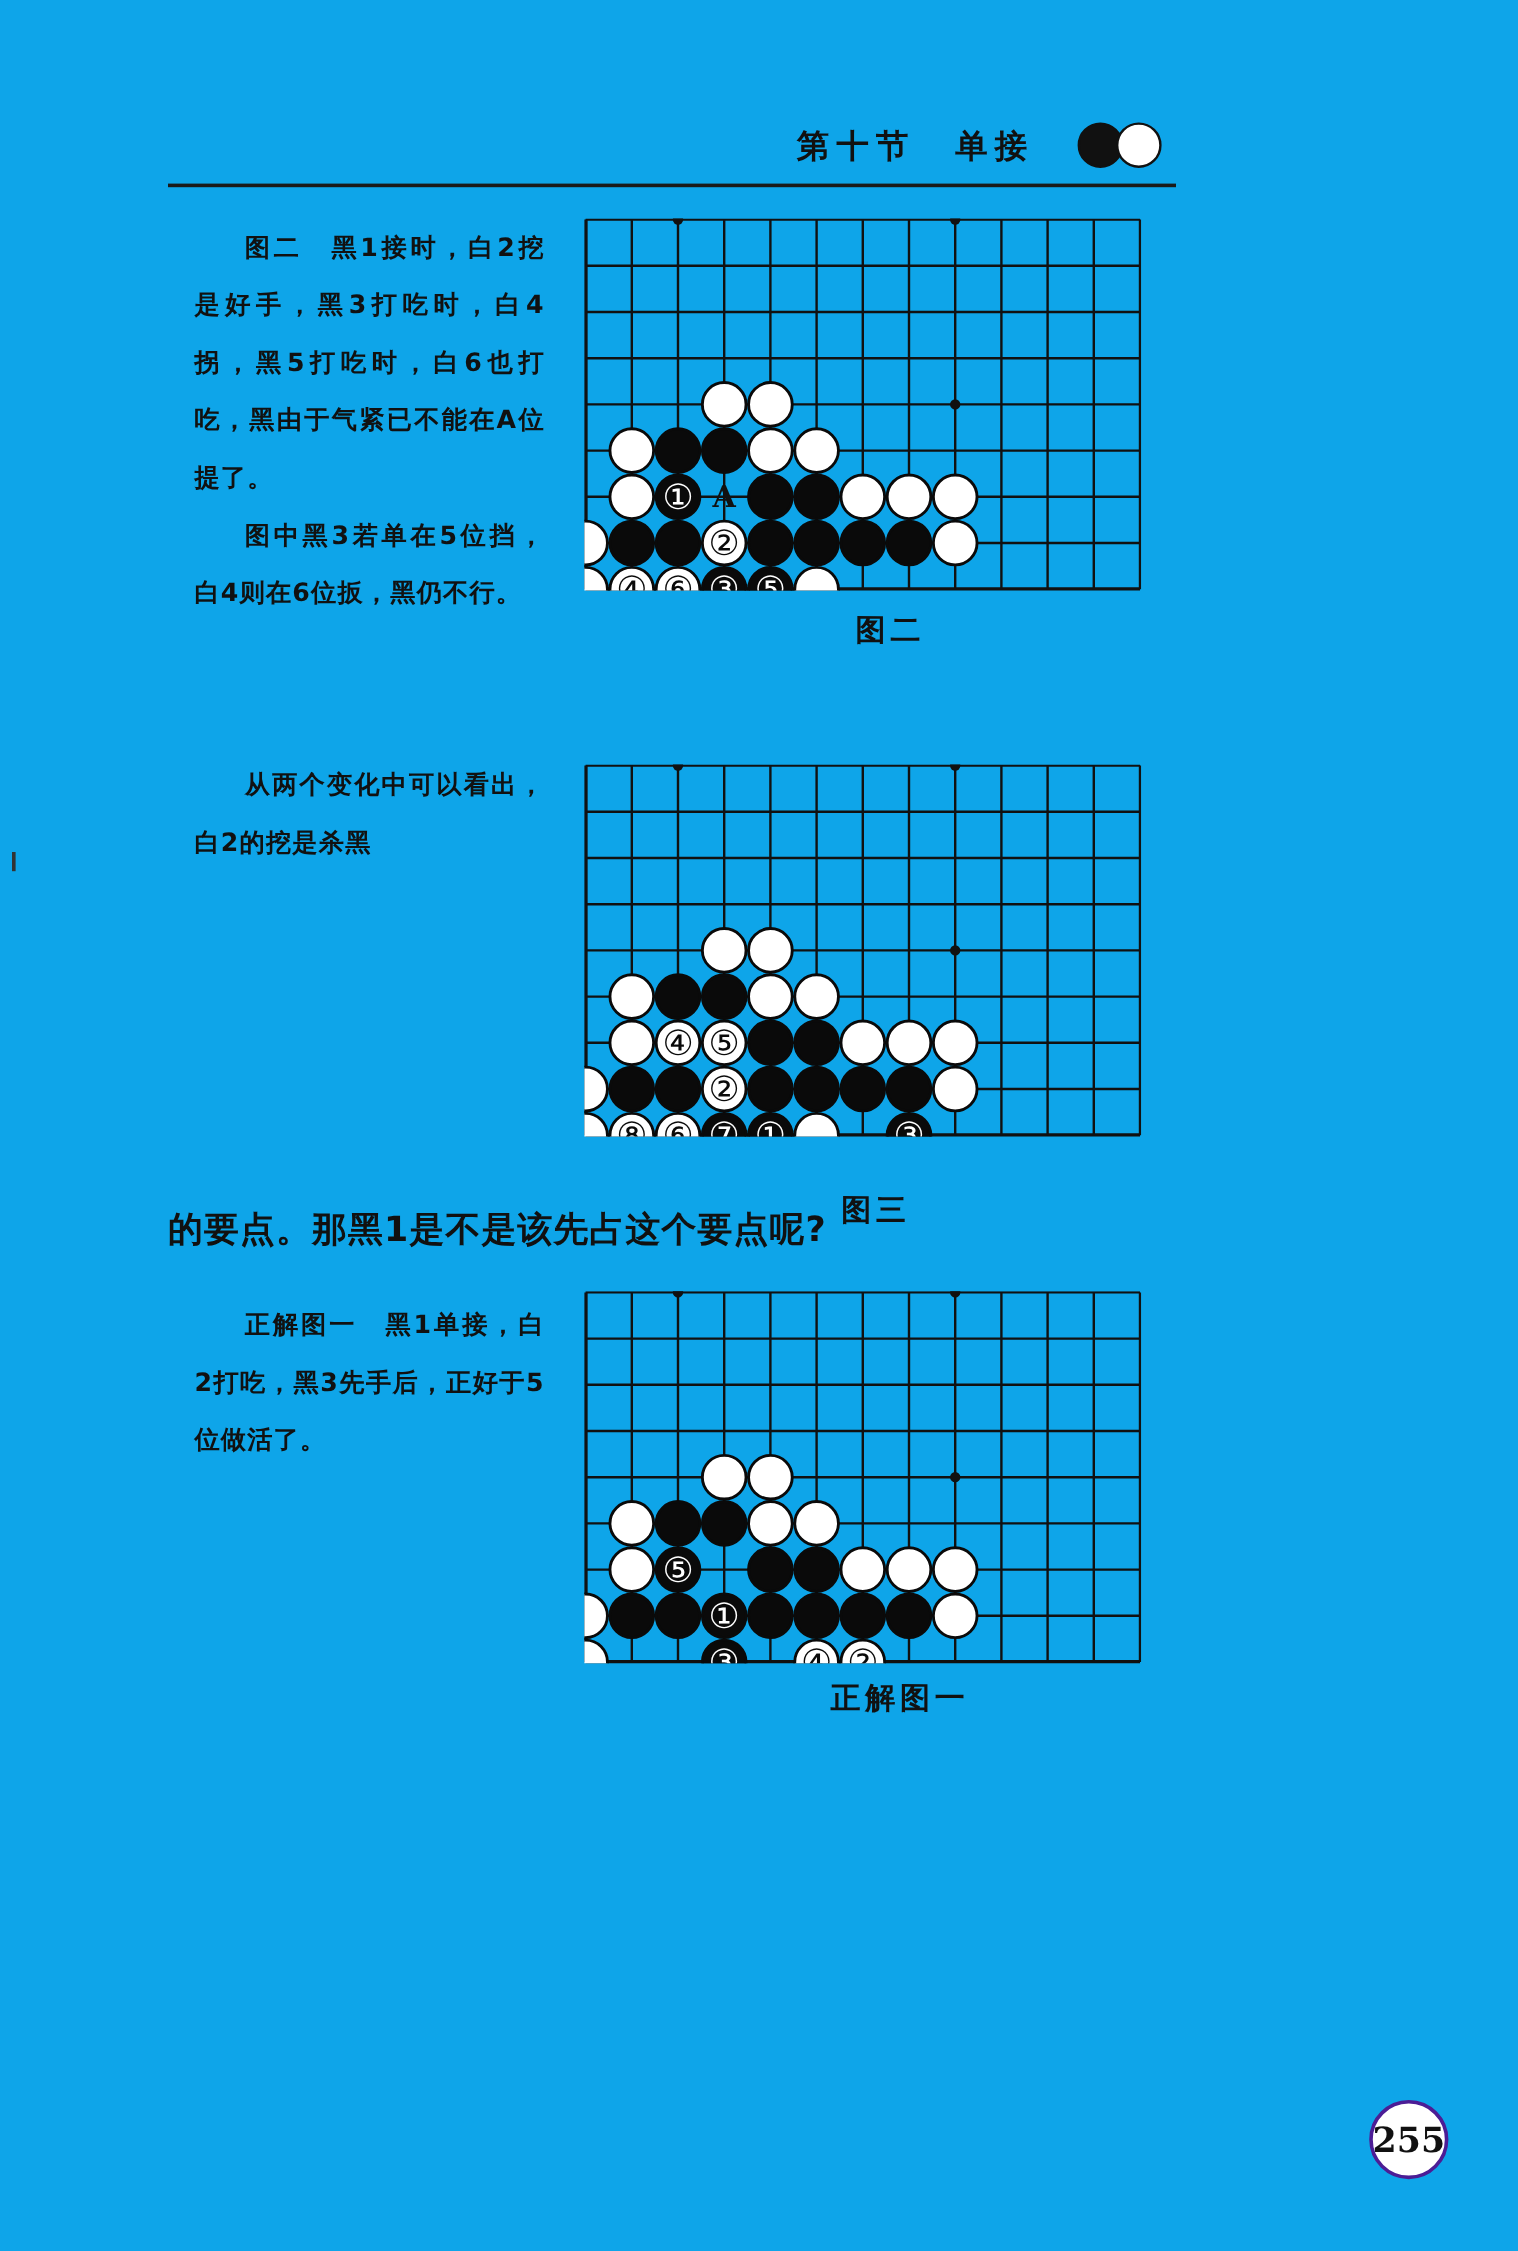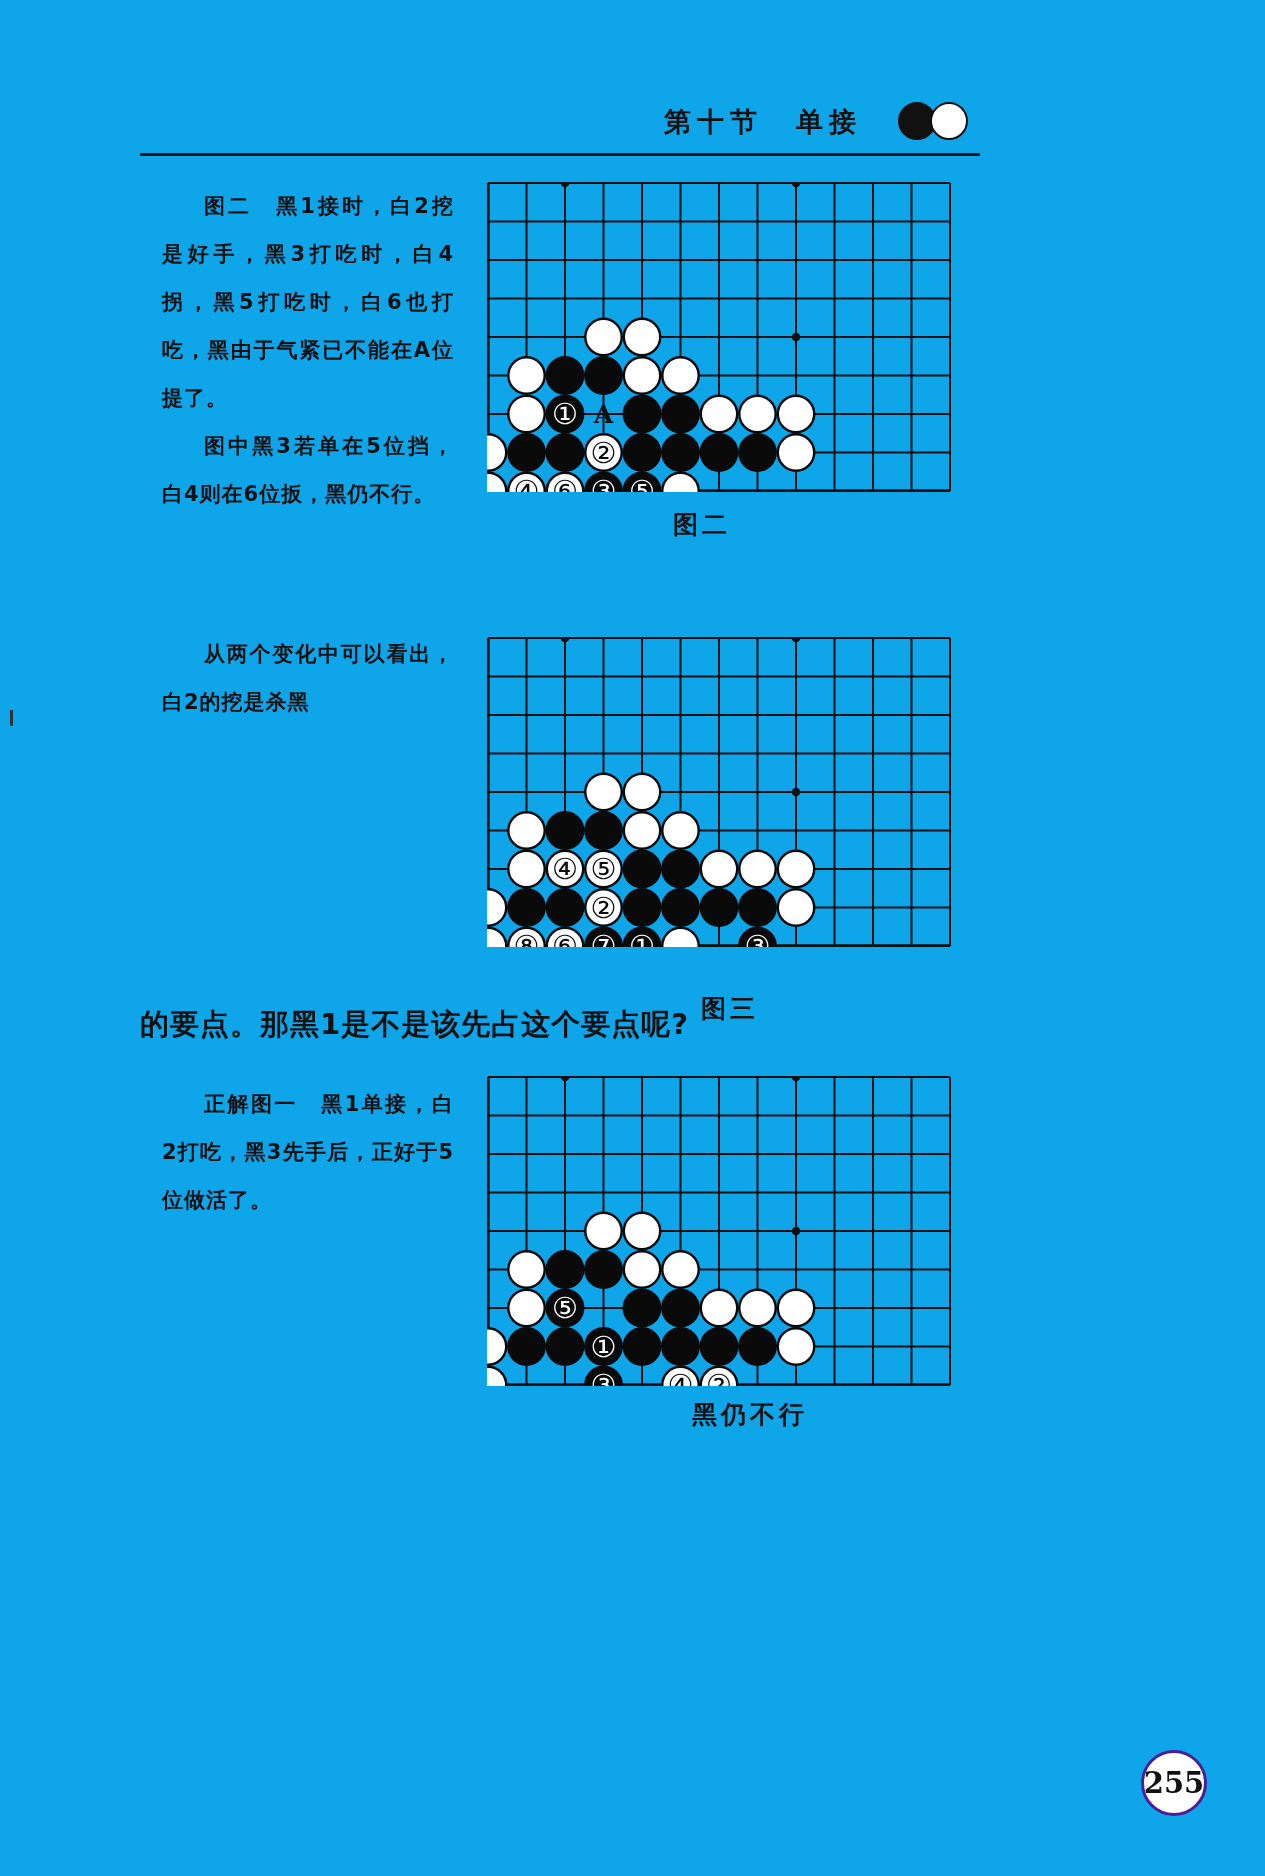--- a/index.html
+++ b/index.html
@@ -157,21 +157,21 @@
         <text x="38.5" y="318.2" text-anchor="middle" font-family="DejaVu Sans, Liberation Sans, sans-serif" font-size="29" fill="#0a0a0a">④</text>
         <circle cx="77" cy="308" r="18.2" fill="#ffffff" stroke="#0a0a0a" stroke-width="2.4"></circle>
         <text x="77" y="318.2" text-anchor="middle" font-family="DejaVu Sans, Liberation Sans, sans-serif" font-size="29" fill="#0a0a0a">⑥</text>
         <circle cx="115.5" cy="308" r="18.2" fill="#0a0a0a" stroke="#0a0a0a" stroke-width="2.4"></circle>
         <text x="115.5" y="318.2" text-anchor="middle" font-family="DejaVu Sans, Liberation Sans, sans-serif" font-size="29" fill="#ffffff">③</text>
         <circle cx="154" cy="308" r="18.2" fill="#0a0a0a" stroke="#0a0a0a" stroke-width="2.4"></circle>
         <text x="154" y="318.2" text-anchor="middle" font-family="DejaVu Sans, Liberation Sans, sans-serif" font-size="29" fill="#ffffff">⑤</text>
         <circle cx="192.5" cy="308" r="18.2" fill="#ffffff" stroke="#0a0a0a" stroke-width="2.4"></circle>
       </svg>
     </div>
-  <div class="fig-label" style="left:592px; top:508px; width:220px;">图二</div>
+  <div class="fig-label" style="left:632px; top:508px; width:220px;">图二</div>
 
   <div class="textcol" style="left:162px; top:630px; width:292px;">
     <p>从两个变化中可以看出，白2的挖是杀黑</p>
   </div>
   <div class="wide-line" style="left:140px; top:1000px;">的要点。那黑1是不是该先占这个要点呢?</div>
 
   <div class="board" id="board-fig3" style="left:487px; top:637px;">
       <svg width="464" height="310" viewBox="-1 -1 464 310">
         <line x1="0" y1="0" x2="462" y2="0" stroke="#111" stroke-width="2"></line>
         <line x1="0" y1="38.5" x2="462" y2="38.5" stroke="#111" stroke-width="2"></line>
@@ -299,17 +299,17 @@
         <circle cx="308" cy="269.5" r="18.2" fill="#ffffff" stroke="#0a0a0a" stroke-width="2.4"></circle>
         <circle cx="0" cy="308" r="18.2" fill="#ffffff" stroke="#0a0a0a" stroke-width="2.4"></circle>
         <circle cx="115.5" cy="308" r="18.2" fill="#0a0a0a" stroke="#0a0a0a" stroke-width="2.4"></circle>
         <text x="115.5" y="318.2" text-anchor="middle" font-family="DejaVu Sans, Liberation Sans, sans-serif" font-size="29" fill="#ffffff">③</text>
         <circle cx="192.5" cy="308" r="18.2" fill="#ffffff" stroke="#0a0a0a" stroke-width="2.4"></circle>
         <text x="192.5" y="318.2" text-anchor="middle" font-family="DejaVu Sans, Liberation Sans, sans-serif" font-size="29" fill="#0a0a0a">④</text>
         <circle cx="231" cy="308" r="18.2" fill="#ffffff" stroke="#0a0a0a" stroke-width="2.4"></circle>
         <text x="231" y="318.2" text-anchor="middle" font-family="DejaVu Sans, Liberation Sans, sans-serif" font-size="29" fill="#0a0a0a">②</text>
       </svg>
     </div>
-  <div class="fig-label" style="left:620px; top:1398px; width:260px;">黑仍不行</div>
+  <div class="fig-label" style="left:620px; top:1398px; width:260px;">正解图一</div>
 
   <div class="pagenum">255</div>
 
 </div>
 
 </body></html>

